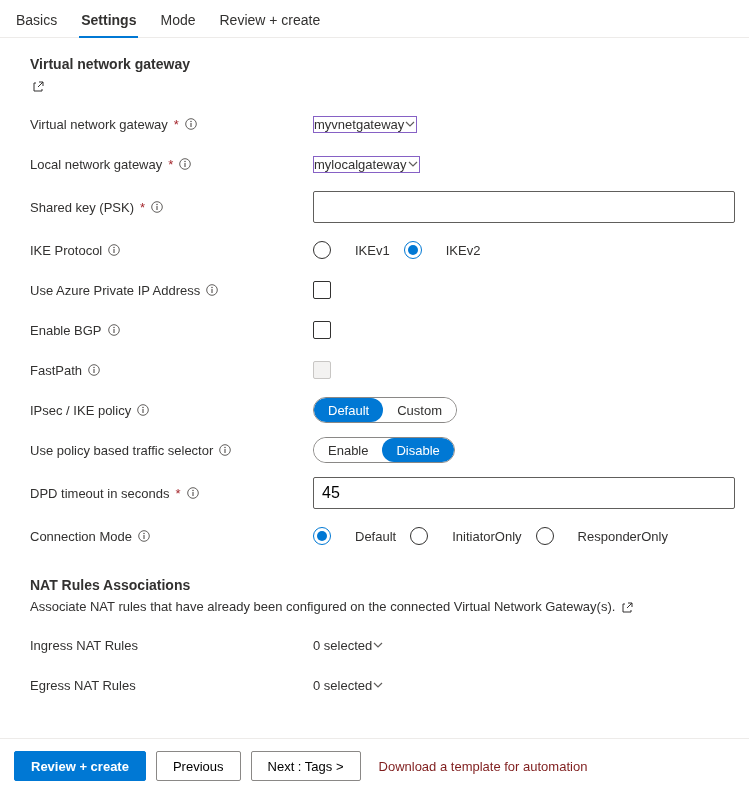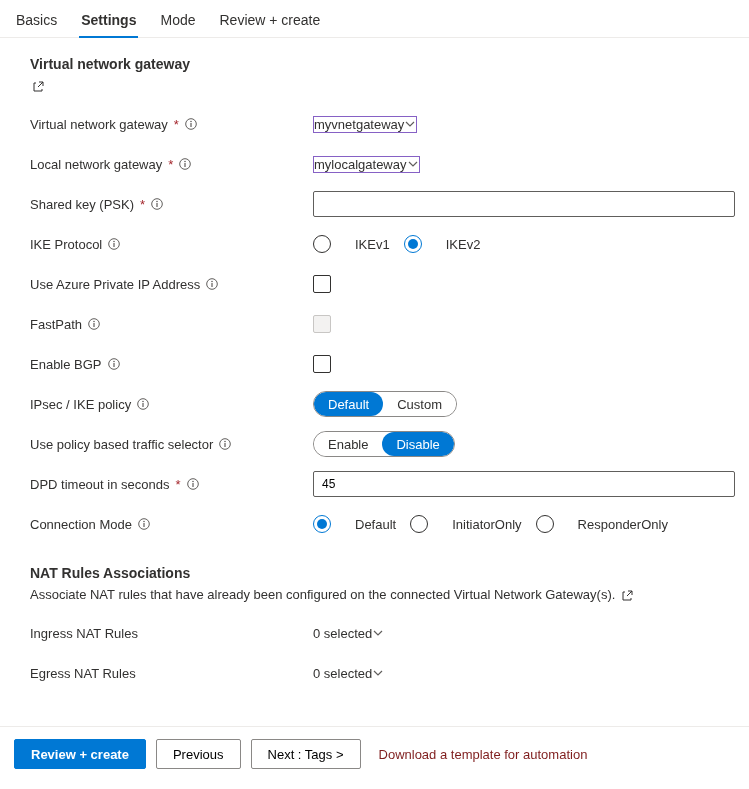--- a/index.html
+++ b/index.html
@@ -72,25 +72,25 @@
   .info-icon {
     display: inline-flex;
     align-items: center;
     justify-content: center;
     cursor: pointer;
     margin-left: 2px;
   }
   .info-icon svg { display: block; }
   .dropdown select, .dropdown .dd-box, .textbox {
     width: 100%;
-    height: 26px;
+    height: 32px;
     border: 1px solid #605e5c;
     border-radius: 2px;
     font-family: inherit;
-    font-size: 12px;
+    font-size: 16px;
     padding: 0 8px;
     outline: none;
     background: #fff;
   }
   .dd-box {
     display: flex;
     align-items: center;
     justify-content: space-between;
     cursor: pointer;
   }
@@ -299,47 +299,47 @@
           </svg>
       </span>
     </div>
     <div class="input-col">
       <div class="checkbox"></div>
     </div>
   </div>
 
   <div class="row">
     <div class="label-col">
+      <span>Enable BGP</span>
+      <span class="info-icon">
+        <svg width="12" height="12" viewBox="0 0 12 12">
+            <circle cx="6" cy="6" r="5.3" fill="none" stroke="#605e5c"></circle>
+            <circle cx="6" cy="3.5" r=".8" fill="#605e5c"></circle>
+            <rect x="5.4" y="5" width="1.2" height="4" fill="#605e5c"></rect>
+          </svg>
+      </span>
+    </div>
+    <div class="input-col">
+      <div class="checkbox"></div>
+    </div>
+  </div>
+
+  <div class="row">
+    <div class="label-col">
       <span>FastPath</span>
       <span class="info-icon">
         <svg width="12" height="12" viewBox="0 0 12 12">
             <circle cx="6" cy="6" r="5.3" fill="none" stroke="#605e5c"></circle>
             <circle cx="6" cy="3.5" r=".8" fill="#605e5c"></circle>
             <rect x="5.4" y="5" width="1.2" height="4" fill="#605e5c"></rect>
           </svg>
       </span>
     </div>
     <div class="input-col">
       <div class="checkbox disabled"></div>
-    </div>
-  </div>
-
-  <div class="row">
-    <div class="label-col">
-      <span>Enable BGP</span>
-      <span class="info-icon">
-        <svg width="12" height="12" viewBox="0 0 12 12">
-            <circle cx="6" cy="6" r="5.3" fill="none" stroke="#605e5c"></circle>
-            <circle cx="6" cy="3.5" r=".8" fill="#605e5c"></circle>
-            <rect x="5.4" y="5" width="1.2" height="4" fill="#605e5c"></rect>
-          </svg>
-      </span>
-    </div>
-    <div class="input-col">
-      <div class="checkbox"></div>
     </div>
   </div>
 
   <div class="row">
     <div class="label-col">
       <span>IPsec / IKE policy</span>
       <span class="info-icon">
         <svg width="12" height="12" viewBox="0 0 12 12">
             <circle cx="6" cy="6" r="5.3" fill="none" stroke="#605e5c"></circle>
             <circle cx="6" cy="3.5" r=".8" fill="#605e5c"></circle>

